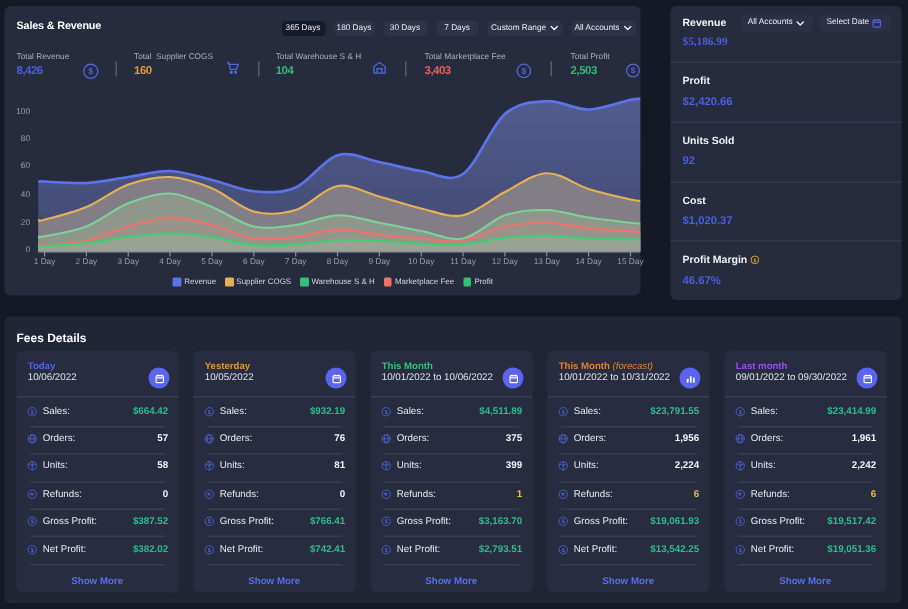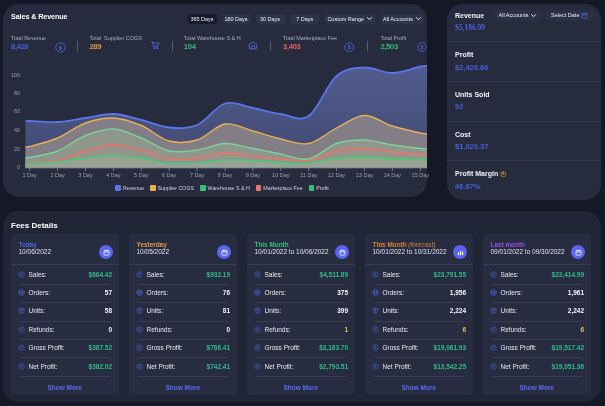--- a/index.html
+++ b/index.html
@@ -1,16 +1,16 @@
 <!DOCTYPE html>
 <html><head><meta charset="utf-8"><style>
 *{margin:0;padding:0;box-sizing:border-box;}
 svg{display:block;}
 body{width:605px;height:406px;background:#151925;font-family:"Liberation Sans",sans-serif;overflow:hidden;position:relative;}
-.panel{position:absolute;background:#262b3e;border-radius:16px;}
+.panel{position:absolute;background:#262b3e;border-radius:4px;}
 .abs{position:absolute;}
 .btn{display:inline-flex;align-items:center;justify-content:center;background:#2d3349;color:#eceef4;font-size:5.5px;border-radius:3px;height:10.5px;padding:0;white-space:nowrap;}
 .btn.active{background:#171a2a;}
 .sep{position:absolute;width:1px;height:10px;background:#565b6d;top:37.2px;}
 .statlab{position:absolute;font-size:5.5px;color:#a9afbe;white-space:nowrap;}
 .statval{position:absolute;font-size:7.6px;letter-spacing:-0.3px;font-weight:bold;white-space:nowrap;}
 .sb-lab{position:absolute;left:8px;font-size:7px;font-weight:bold;color:#f2f3f7;}
 .sb-val{position:absolute;left:8px;font-size:7.5px;font-weight:bold;color:#4a5fde;}
 .sb-div{position:absolute;left:0;width:100%;height:1px;background:#323850;}
 .card{position:absolute;top:23px;bottom:7px;background:#272c40;border-radius:4px;}
@@ -38,21 +38,21 @@
     </div>
 <div class="statlab" style="left:8px;top:31.4px;">Total Revenue</div>
 <div class="statval" style="left:8px;top:38px;color:#4a5fde;">8,426</div>
 <div class="abs" style="left:52.4px;top:37.5px;">
       <svg width="11" height="11" viewBox="0 0 24 24">
         <circle cx="12" cy="12" r="10.2" fill="none" stroke="#4f66d8" stroke-width="2"></circle>
         <text x="12" y="16.6" text-anchor="middle" font-family="Liberation Sans" font-size="13" font-weight="bold" fill="#4f66d8">$</text>
       </svg>
     </div>
 <div class="statlab" style="left:86.4px;top:31.4px;">Total&nbsp; Supplier COGS</div>
-<div class="statval" style="left:86.4px;top:38px;color:#dd9c37;">289</div>
+<div class="statval" style="left:86.4px;top:38px;color:#dd9c37;">160</div>
 <div class="abs" style="left:146.8px;top:36px;">
       <svg width="10" height="10" viewBox="0 0 24 24" fill="none" stroke="#4f66d8" stroke-width="2.2">
         <path d="M3 4h3l2.5 11h10l2.5-8H7"></path>
         <circle cx="10" cy="19.5" r="1.6" fill="#4f66d8"></circle>
         <circle cx="17" cy="19.5" r="1.6" fill="#4f66d8"></circle>
       </svg>
     </div>
 <div class="statlab" style="left:180.8px;top:31.4px;">Total Warehouse S &amp; H</div>
 <div class="statval" style="left:180.8px;top:38px;color:#33b979;">104</div>
 <div class="abs" style="left:245px;top:36px;">

